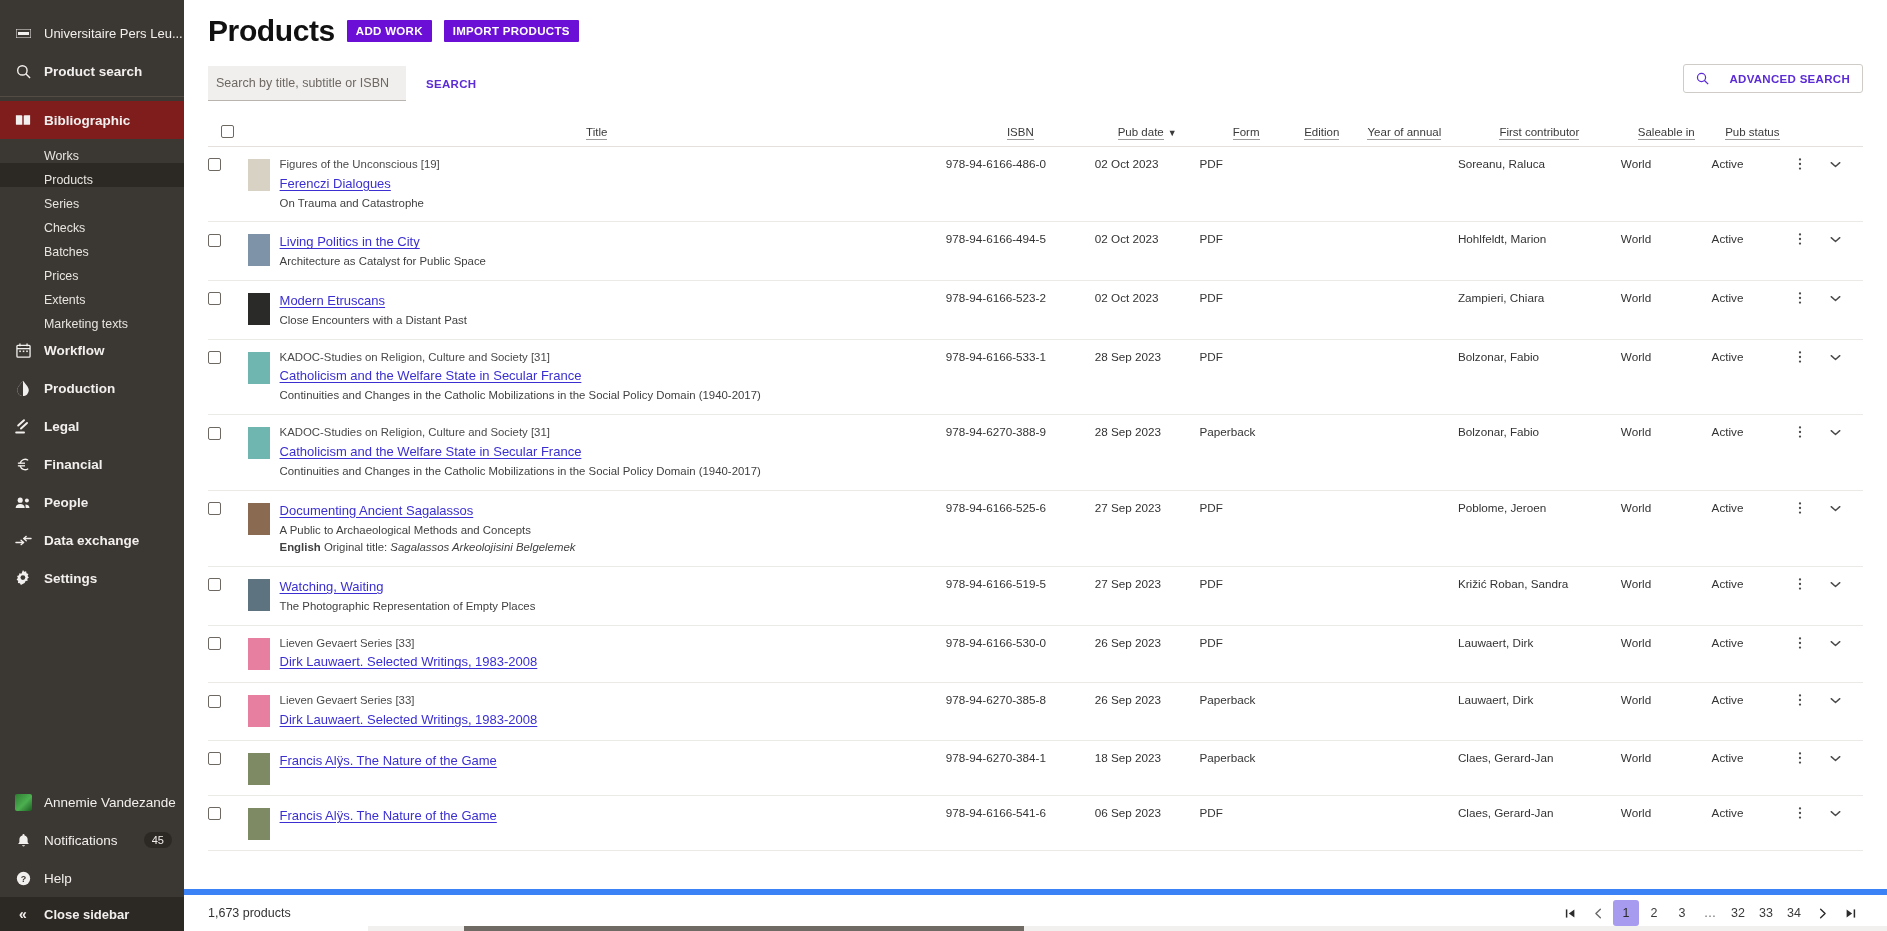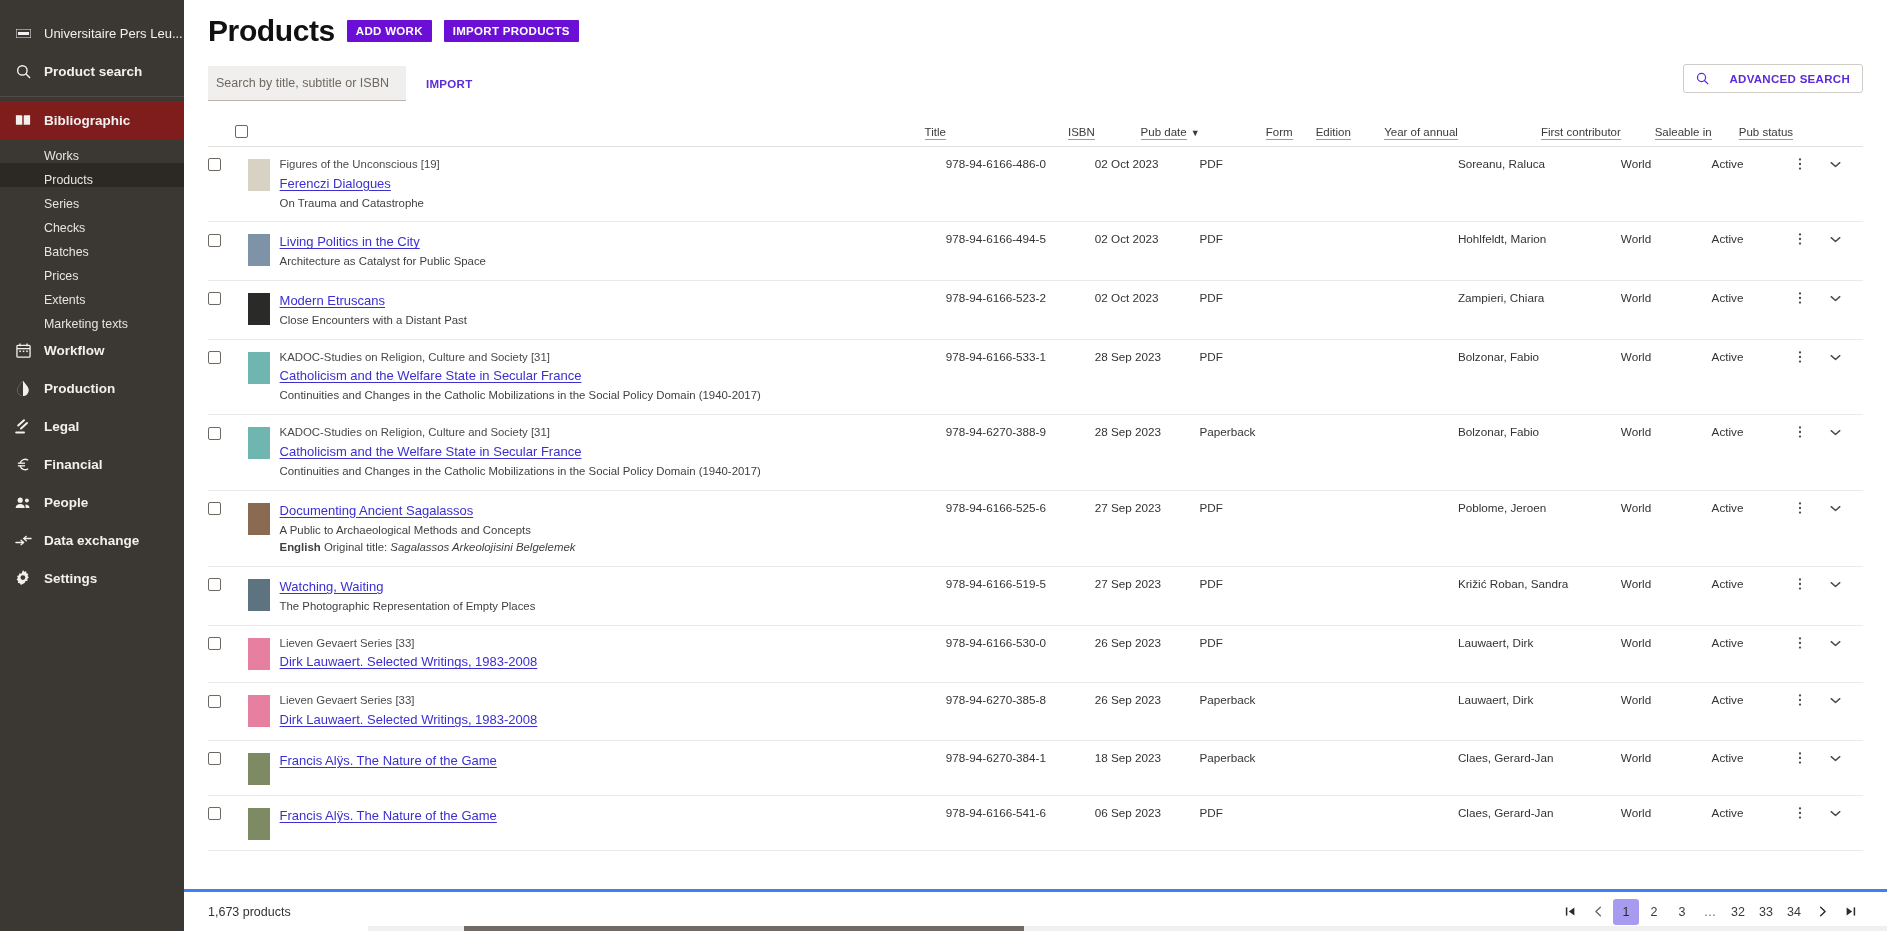--- a/index.html
+++ b/index.html
@@ -14,21 +14,21 @@
   }
   .app { display: flex; width: 1887px; height: 931px; }
 
   
   .sidebar {
     width: 184px;
     min-width: 184px;
     background: #3b3732;
     color: #f2f0ee;
     display: flex;
-    flex-direction: row;
+    flex-direction: column;
     position: relative;
     height: 931px;
   }
   .sb-top { padding-top: 14px; }
   .sb-row {
     display: flex;
     align-items: center;
     height: 38px;
     padding: 0 12px;
     font-size: 13.5px;
@@ -184,21 +184,21 @@
     min-height: 0;
     overflow: hidden;
     position: relative;
   }
   table.products {
     width: 100%;
     border-collapse: collapse;
     table-layout: fixed;
   }
   table.products thead th {
-    text-align: right;
+    text-align: center;
     font-size: 11.5px;
     font-weight: 400;
     color: #3a3a3a;
     padding: 6px 0 8px 0;
     vertical-align: bottom;
     white-space: nowrap;
   }
   table.products thead th span.hl {
     border-bottom: 1px solid #9a9a9a;
     padding-bottom: 1px;
@@ -279,21 +279,21 @@
   .rowbtn {
     background: none; border: none; cursor: pointer;
     color: #4a4a4a; padding: 0;
     font-family: "Liberation Sans", sans-serif;
   }
 
   
   .footer {
     height: 42px;
     min-height: 42px;
-    border-top: 3px solid #3b82f6;
+    border-top: 6px solid #3b82f6;
     display: flex;
     align-items: center;
     padding: 0 24px;
     background: #fff;
     position: relative;
   }
   .count { font-size: 12.5px; color: #333; }
   .pager {
     margin-left: auto;
     display: flex;
@@ -521,21 +521,21 @@
     <div class="main-inner">
 
       <div class="title-row">
         <h1 class="page-title">Products</h1>
         <button class="btn-primary">ADD WORK</button>
         <button class="btn-primary">IMPORT PRODUCTS</button>
       </div>
 
       <div class="search-row">
         <input class="search-input" type="text" placeholder="Search by title, subtitle or ISBN" style="">
-        <button class="search-btn">IMPORT</button>
+        <button class="search-btn">SEARCH</button>
         <button class="adv-search">
           <span>
             <svg width="13" height="13" viewBox="0 0 16 16">
                 <circle cx="6.8" cy="6.8" r="5" fill="none" stroke="#5b2bd6" stroke-width="1.5"></circle>
                 <line x1="10.4" y1="10.4" x2="15" y2="15" stroke="#5b2bd6" stroke-width="1.5"></line>
               </svg>
           </span>
           <span>ADVANCED SEARCH</span>
         </button>
       </div>

